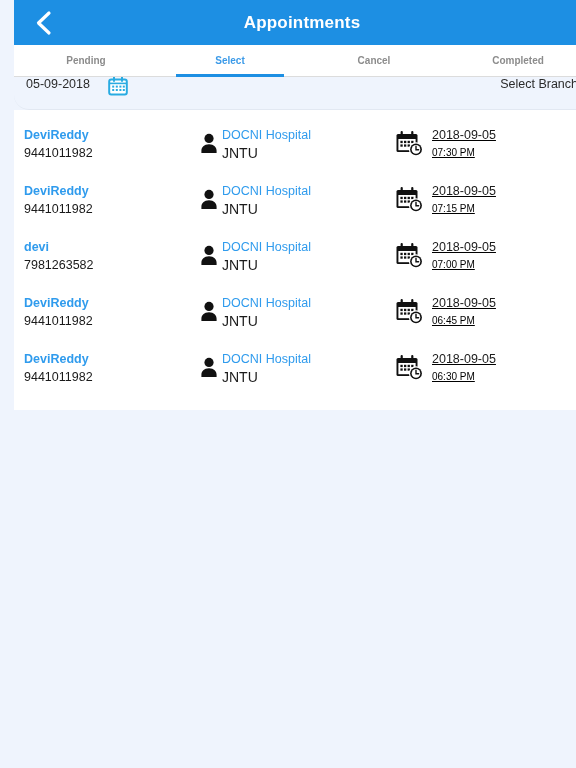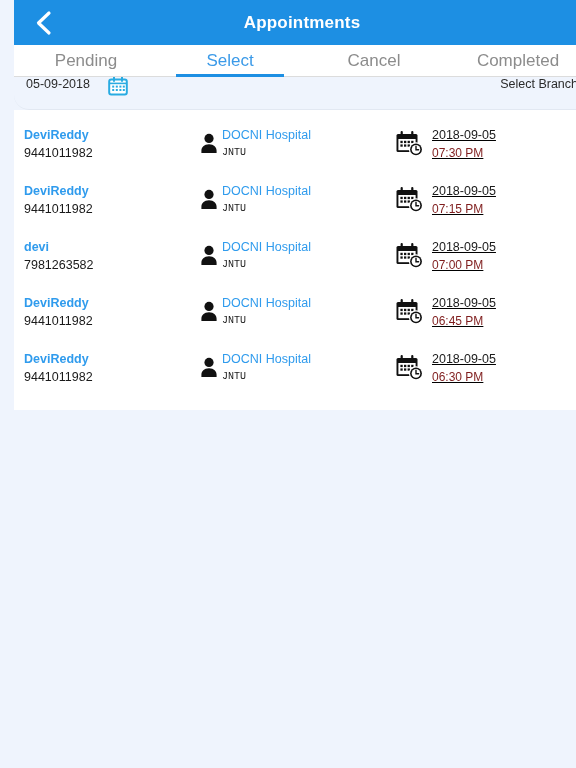--- a/index.html
+++ b/index.html
@@ -31,21 +31,21 @@
 
   
   .tabbar {
     height:32px; background:#ffffff;
     display:flex; align-items:stretch;
     border-bottom:1px solid #dcdcdc;
     position:relative;
   }
   .tab {
     flex:1 1 0; display:flex; align-items:center; justify-content:center;
-    font-size:17px; color:#8c8c8c; cursor:pointer; position:relative;
+    font-size:10px; color:#8c8c8c; cursor:pointer; position:relative;font-weight:bold;
   }
   .tab.active { color:#3b9ae8; }
   .tab.active::after {
     content:""; position:absolute; left:18px; right:18px; bottom:-1px;
     height:3px; background:#1d8fe3;
   }
 
   
   .filterbar {
     height:33px; background:#eff4fd;
@@ -69,27 +69,27 @@
     padding:0 10px; background:#ffffff;
   }
   .col-patient { width:172px; flex:0 0 172px; display:flex; flex-direction:column; justify-content:center; }
   .p-name { font-size:12.5px; color:#2f9bed; font-weight:bold; line-height:17px; }
   .p-phone { font-size:12.5px; color:#1a1a1a; line-height:18px; }
 
   .col-hosp { width:192px; flex:0 0 192px; display:flex; align-items:center; }
   .person-ico { width:26px; flex:0 0 26px; display:flex; align-items:center; justify-content:center; }
   .hosp-text { display:flex; flex-direction:column; justify-content:center; }
   .h-name { font-size:12.5px; color:#2f9bed; line-height:17px; }
-  .h-branch { font-size:10px; color:#1a1a1a; line-height:18px;font-family:Liberation Mono, monospace; }
+  .h-branch { font-size:14px; color:#1a1a1a; line-height:18px; }
 
   .col-when { flex:1; display:flex; align-items:center;text-decoration:underline; }
   .dt-ico { width:44px; flex:0 0 44px; display:flex; align-items:center; justify-content:center; }
   .when-text { display:flex; flex-direction:column; justify-content:center; }
   .w-date { font-size:12.5px; color:#1a1a1a; line-height:17px; }
-  .w-time { font-size:12px; color:#7f1d1d; line-height:18px; }
+  .w-time { font-size:10px; color:#000000; line-height:18px; }
 
   .filler { flex:1; background:#eff4fd; }
 </style>
 </head>
 <body>
 
 <div id="app">
 
   <div class="header">
     <div class="back-btn">

